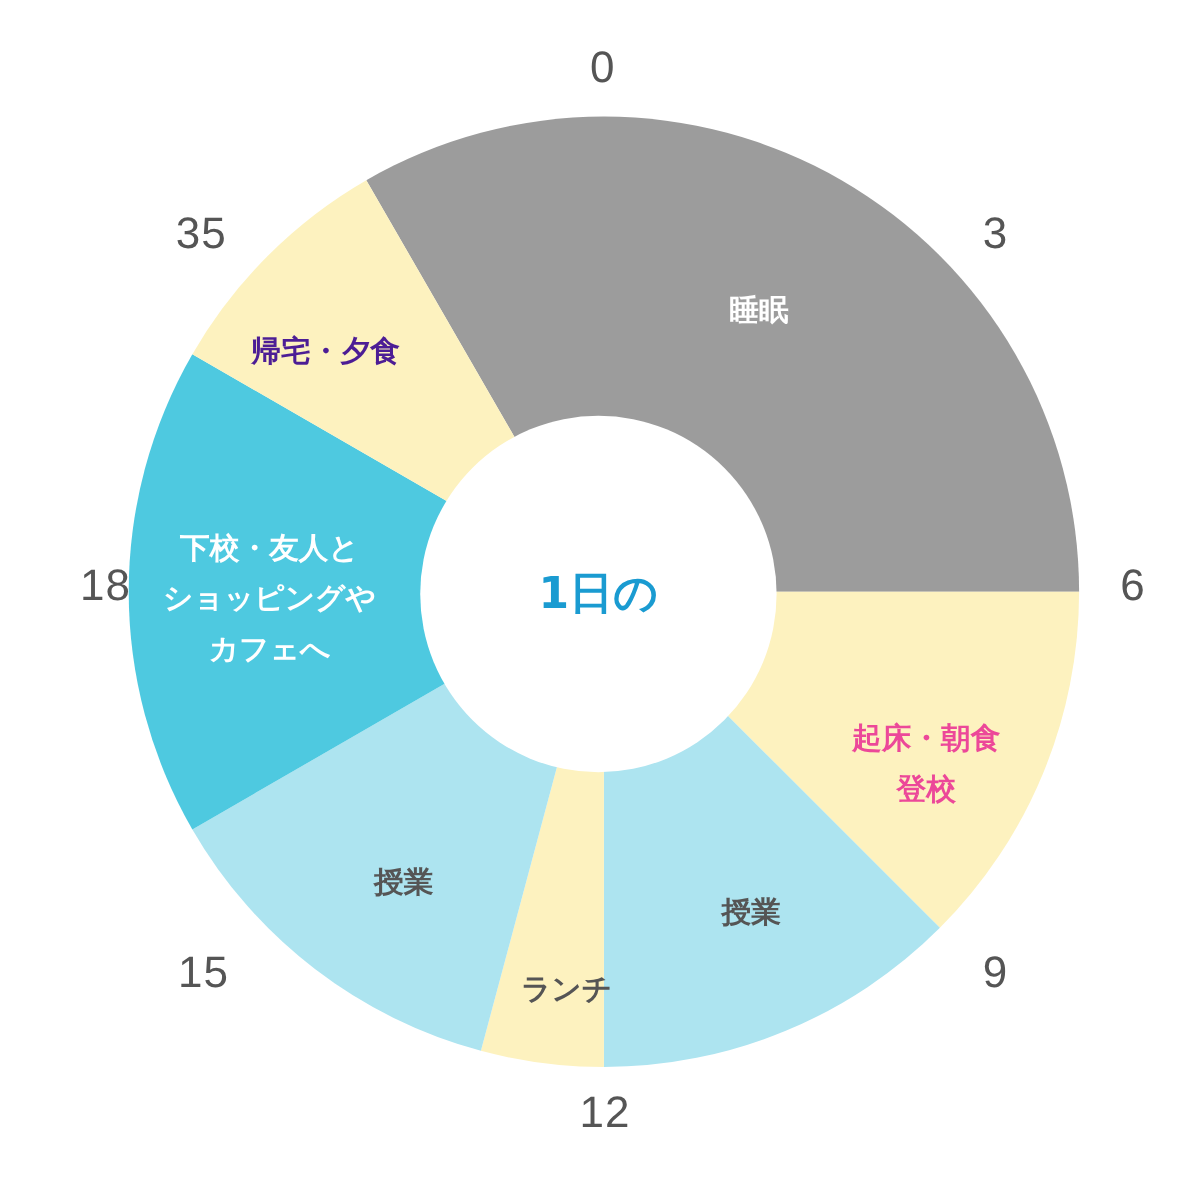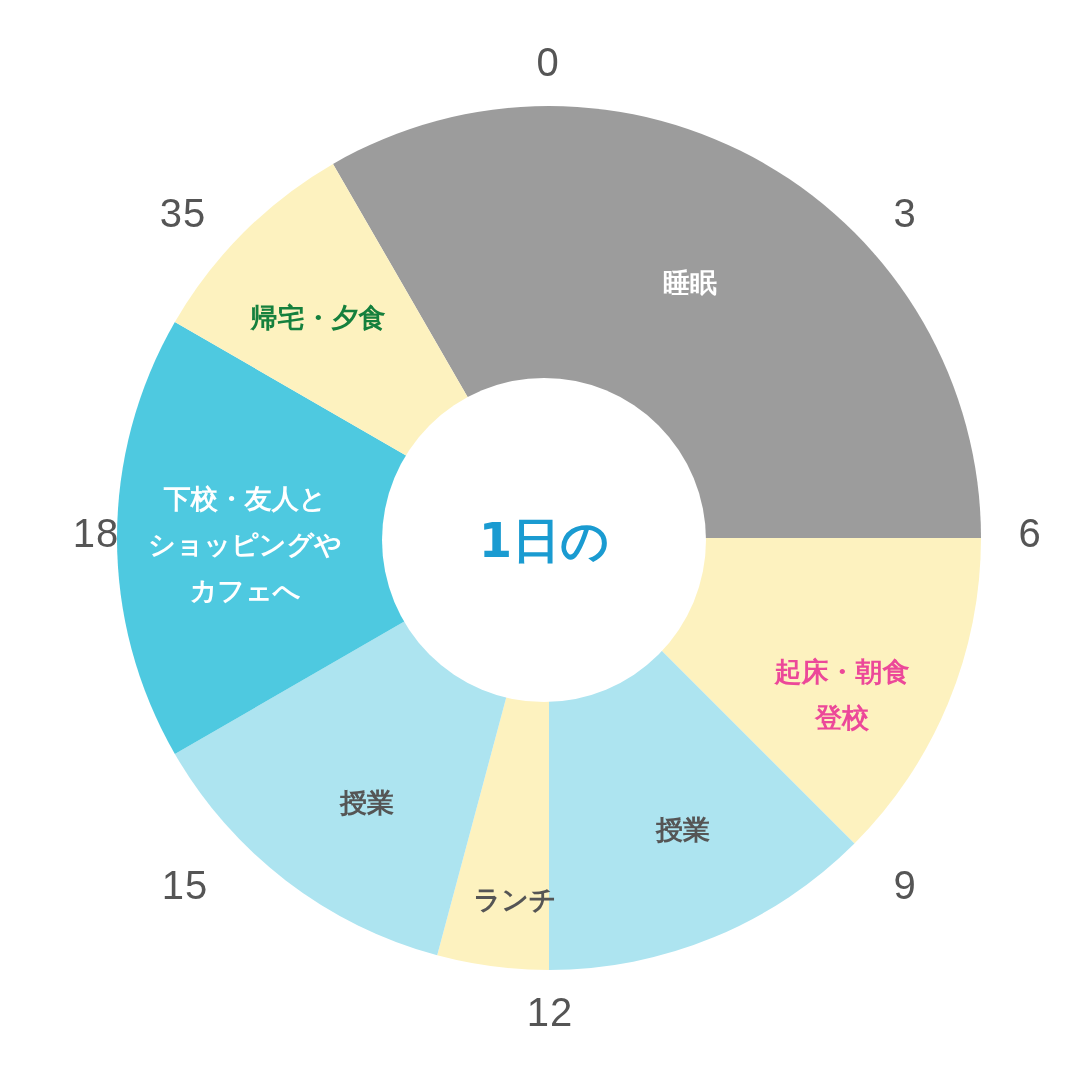--- a/index.html
+++ b/index.html
@@ -4,21 +4,21 @@
 <style>
   html, body { margin: 0; padding: 0; background: #ffffff; }
   body { width: 1080px; height: 1080px; position: relative; overflow: hidden;
          font-family: "DejaVu Sans", "Liberation Sans", sans-serif; }
   #chart { position: absolute; left: 0; top: 0; width: 1080px; height: 1080px; }
   .hour { position: absolute; transform: translate(-50%, -50%); font-size: 40px; color: #555555;
           font-family: "Liberation Sans", "DejaVu Sans", sans-serif; letter-spacing: 1px; }
   .seg-label { position: absolute; transform: translate(-50%, -50%); text-align: center;
                font-size: 27px; font-weight: bold; line-height: 46px; white-space: nowrap; }
   .center-title { position: absolute; left: 544px; top: 540px; transform: translate(-50%, -50%);
-                  text-align: center; color: #1a9bd1; font-size: 48px; font-weight: bold; line-height: 62px; white-space: nowrap; }
+                  text-align: center; color: #1a9bd1; font-size: 40px; font-weight: bold; line-height: 62px; white-space: nowrap; }
 </style>
 </head>
 <body>
 
 <svg id="chart" viewBox="0 0 1080 1080" xmlns="http://www.w3.org/2000/svg">
   <g id="segments">
       <path d="M549,538 L332.9999999999998,163.8770255651226 A432,432 0 0 1 981,537.9999999999999 Z" fill="#9c9c9c"></path>
       <path d="M549,538 L981,538 A432,432 0 0 1 854.4701294725885,843.4701294725885 Z" fill="#fdf2bf"></path>
       <path d="M549,538 L854.4701294725885,843.4701294725885 A432,432 0 0 1 549,970 Z" fill="#ade4f0"></path>
       <path d="M549,538 L549,970 A432,432 0 0 1 437.1901725157112,955.2799569568776 Z" fill="#fdf2bf"></path>
@@ -54,20 +54,20 @@
       <div>ランチ</div>
     </div>
     <div class="seg-label" style="left: 367px; top: 803px; color: rgb(85, 85, 85);">
       <div>授業</div>
     </div>
     <div class="seg-label" style="left: 245px; top: 545px; color: rgb(255, 255, 255);">
       <div>下校・友人と</div>
       <div>ショッピングや</div>
       <div>カフェへ</div>
     </div>
-    <div class="seg-label" style="left: 318px; top: 320px; color: #15803d; font-family: Liberation Mono, monospace;">
+    <div class="seg-label" style="left: 296px; top: 320px; color: #4c1d95;">
       <div>帰宅・夕食</div>
     </div>
   </div>
 
 <div class="center-title">
   <div>1日の</div>
 </div>
 
 </body></html>

